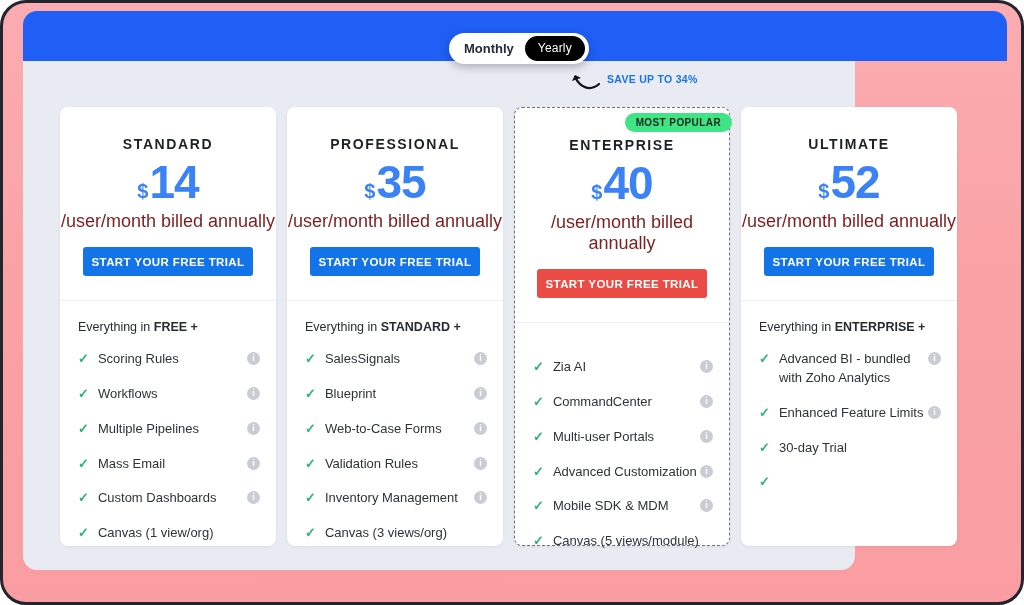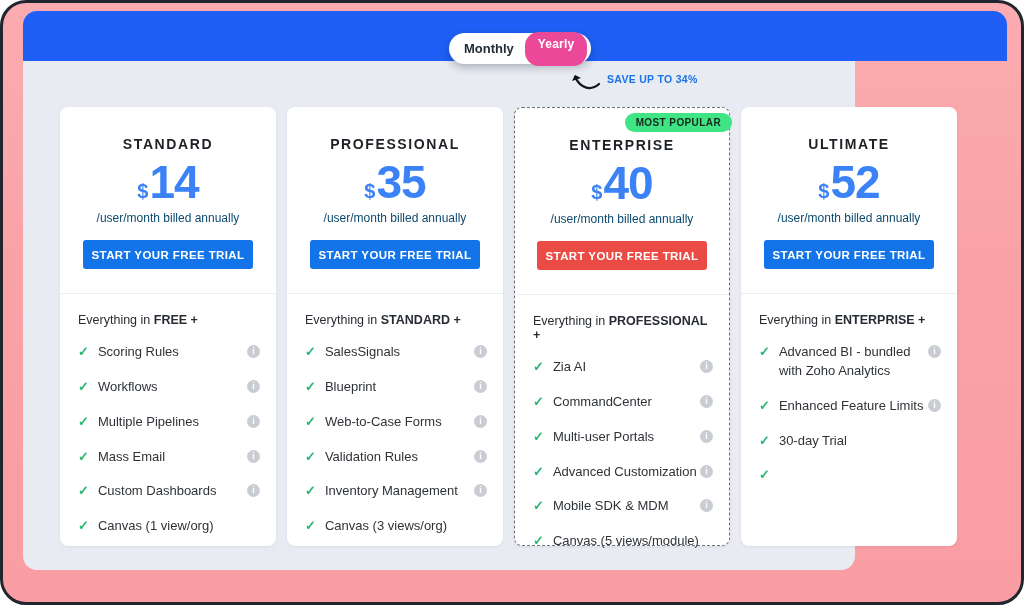--- a/index.html
+++ b/index.html
@@ -18,22 +18,22 @@
     background:#1f5ff5; border-radius:14px 14px 0 0;
   }
   
   .toggle {
     position:absolute; left:426px; top:22px; height:31px;
     background:#ffffff; border-radius:17px; display:flex; align-items:center;
     padding:3px 4px 3px 15px; box-shadow:0 3px 8px rgba(10,20,40,.28); z-index:5;
   }
   .toggle .monthly { font-size:13px; font-weight:700; color:#222b36; margin-right:11px; cursor:pointer; }
   .toggle .yearly {
-    background:#ec4899; color:#ffffff; font-size:12px; font-weight:700;
-    padding:5px 13px 15px; border-radius:14px; cursor:pointer; letter-spacing:.2px;
+    background:#000000; color:#ffffff; font-size:12px; font-weight:400;
+    padding:5px 13px 6px; border-radius:14px; cursor:pointer; letter-spacing:.2px;
   }
   .save-note {
     position:absolute; left:548px; top:56px; display:flex; align-items:flex-start; z-index:4;
   }
   .save-note svg { margin-top:3px; }
   .save-text { font-size:10.5px; font-weight:800; color:#1a73e8; letter-spacing:.3px; margin-left:6px; margin-top:6px; }
 
   
   .cards {
     position:absolute; left:37px; top:96px; width:897px; height:439px;
@@ -46,21 +46,21 @@
   .card.popular { border:1px dashed #6f737a; }
   .badge {
     position:absolute; top:5px; right:-3px; background:#3fe584; color:#17271d;
     font-size:10px; font-weight:800; letter-spacing:.4px; padding:4px 11px;
     border-radius:11px; z-index:3;
   }
   .plan-title { margin-top:29px; font-size:14px; font-weight:700; letter-spacing:1.6px; color:#1d2126; }
   .price { margin-top:7px; color:#3b82f6; line-height:1; }
   .price .cur { font-size:20px; font-weight:700; vertical-align:baseline; margin-right:1px; }
   .price .num { font-size:46px; font-weight:800; letter-spacing:-1px; }
-  .bill-note { margin-top:6px; font-size:12px; color:#0c4a6e; }
+  .bill-note { margin-top:6px; font-size:18px; color:#7f1d1d; }
   .cta {
     display:block; margin:15px auto 0; width:170px; height:29px; border:none; border-radius:3px;
     background:#1274e8; color:#ffffff; font-family:inherit; font-size:11.5px; font-weight:800;
     letter-spacing:.4px; cursor:pointer;
   }
   .cta.red { background:#ea4b44; }
   .divider { margin-top:24px; border-top:1px solid #ebedf0; }
 
   .features { text-align:left; padding:19px 16px 0 18px; }
   .everything { font-size:12.5px; color:#272c33; }
@@ -183,21 +183,20 @@
       <div class="card popular">
         <div class="badge">MOST POPULAR</div>
         <div class="plan-title">ENTERPRISE</div>
         <div class="price">
           <span class="cur">$</span><span class="num">40</span>
         </div>
         <div class="bill-note">/user/month billed annually</div>
         <button class="cta red">START YOUR FREE TRIAL</button>
         <div class="divider"></div>
         <div class="features">
-          <div class="everything"><span>Everything in</span> <b>PROFESSIONAL +</b></div>
           <div class="feat-row">
               <span class="check">✓</span>
               <span class="feat-label">Zia AI</span>
               <span class="info-icon">i</span>
             </div>
           <div class="feat-row">
               <span class="check">✓</span>
               <span class="feat-label">CommandCenter</span>
               <span class="info-icon">i</span>
             </div>

